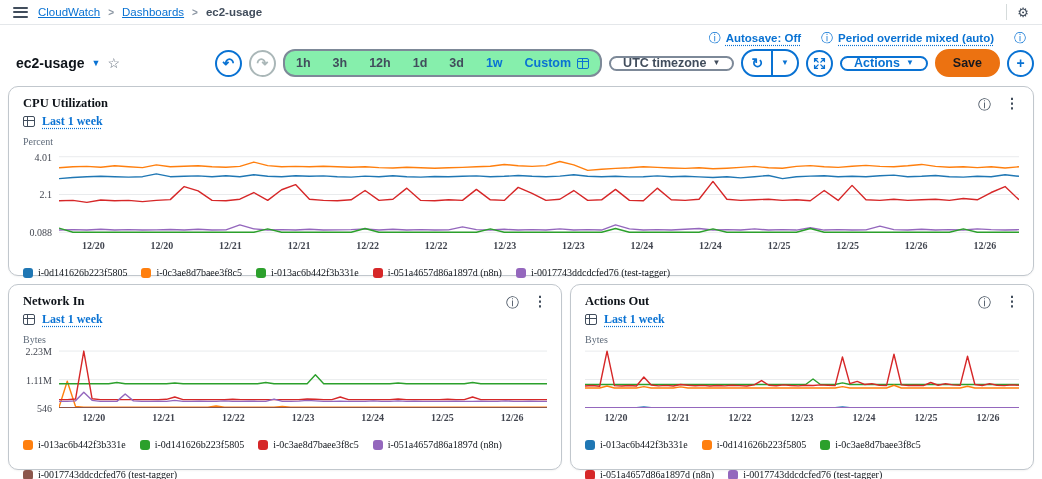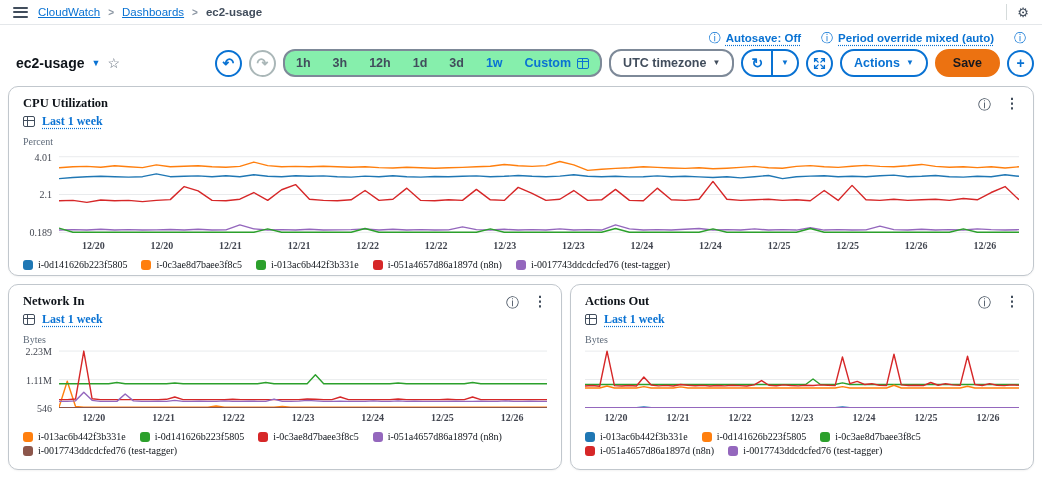--- a/index.html
+++ b/index.html
@@ -30,21 +30,21 @@
   .dash-title { font-size:14px; font-weight:bold; color:#0f141a; }
   .title-caret { color:#0972d3; font-size:9px; cursor:pointer; }
   .fav-star { color:#5f6b7a; font-size:14px; cursor:pointer; }
   .controls { display:flex; align-items:center; gap:7px; }
   .circle-btn { width:27px; height:27px; border:2px solid #0972d3; border-radius:50%; display:flex; align-items:center; justify-content:center; color:#0972d3; font-weight:bold; font-size:14px; line-height:1; cursor:pointer; background:#fff; }
   .circle-btn.disabled { border-color:#aab7b8; color:#aab7b8; }
   .segmented { display:flex; align-items:center; height:28px; border:2px solid #7d8998; border-radius:12px; overflow:hidden; background:#86efac; }
   .seg-item { padding:0 11px; font-size:12.5px; font-weight:bold; color:#414d5c; line-height:24px; cursor:pointer; }
   .seg-item.selected { color:#0972d3; }
   .seg-custom { display:flex; align-items:center; gap:6px; color:#0972d3; padding:0 11px; font-size:12.5px; font-weight:bold; cursor:pointer; }
-  .pill-btn { height:28px; display:flex; align-items:center; gap:6px; border:2px solid #7d8998; border-radius:12px; padding:0 12px; font-size:12.5px; font-weight:bold; color:#414d5c; background:#fff; cursor:pointer; }
+  .pill-btn { height:15px; display:flex; align-items:center; gap:6px; border:2px solid #7d8998; border-radius:12px; padding:0 12px; font-size:12.5px; font-weight:bold; color:#414d5c; background:#fff; cursor:pointer; }
   .pill-blue { border-color:#0972d3; color:#0972d3; border-radius:14px; }
   .split-btn { height:28px; display:flex; align-items:stretch; border:2px solid #0972d3; border-radius:14px; overflow:hidden; background:#fff; cursor:pointer; }
   .split-btn .seg-l { display:flex; align-items:center; padding:0 8px; color:#0972d3; font-weight:bold; font-size:14px; }
   .split-btn .seg-r { display:flex; align-items:center; padding:0 8px; border-left:2px solid #0972d3; color:#0972d3; }
   .caret { font-size:8px; line-height:1; }
   .save-btn { height:28px; border:2px solid #ec7211; background:#ec7211; border-radius:14px; padding:0 16px; font-size:12.5px; font-weight:bold; color:#16191f; display:flex; align-items:center; cursor:pointer; }
   .fs-icon { width:13px; height:13px; display:block; }
 
   
   .cal { display:inline-block; width:12px; height:11px; border:1.6px solid currentColor; border-radius:2px; position:relative; flex:none; }
@@ -72,21 +72,21 @@
   .yticks { width:36px; position:relative; flex:none; }
   .ytick { position:absolute; right:7px; transform:translateY(-50%); font-size:10px; color:#424650; white-space:nowrap; }
   .plot-col { flex:1; min-width:0; }
   .plot { position:relative; }
   .plot svg { position:absolute; inset:0; width:100%; height:100%; display:block; }
   .h-cpu { height:86px; }
   .h-net { height:60px; }
   .xlabels { display:flex; margin-top:4px; }
   .xlabel { flex:1; text-align:center; font-size:10px; font-weight:bold; color:#424650; }
 
-  .legend { display:flex; flex-wrap:wrap; align-items:center; gap:3px 14px; margin-top:8px; font-size:10px; color:#0f141a; }
+  .legend { display:flex; flex-wrap:wrap; align-items:center; gap:19px 14px; margin-top:16px; font-size:10px; color:#0f141a; }
   .legend-item { display:flex; align-items:center; white-space:nowrap; cursor:pointer; }
   .legend-item .sw { width:10px; height:10px; border-radius:3px; margin-right:5px; flex:none; }
 </style>
 </head>
 <body>
 
 <header class="topbar">
   <span class="hamburger">
       <span></span>
       <span></span>
@@ -179,21 +179,21 @@
       <div class="panel-icons">
         <span class="ico-info">ⓘ</span>
         <span class="kebab">⋮</span>
       </div>
     </div>
     <div class="axis-unit">Percent</div>
     <div class="chart-wrap">
       <div class="yticks h-cpu">
           <div class="ytick" style="top:7.82%">4.01</div>
           <div class="ytick" style="top:51.72%">2.1</div>
-          <div class="ytick" style="top:95.66%">0.189</div>
+          <div class="ytick" style="top:95.66%">0.088</div>
         </div>
       <div class="plot-col">
         <div class="plot h-cpu">
             <svg viewBox="0 0 1000 100" preserveAspectRatio="none">
               <line x1="0" y1="7.82" x2="1000" y2="7.82" stroke="#e9ebed" stroke-width="1" vector-effect="non-scaling-stroke"></line>
               <line x1="0" y1="51.72" x2="1000" y2="51.72" stroke="#e9ebed" stroke-width="1" vector-effect="non-scaling-stroke"></line>
               <line x1="0" y1="95.66" x2="1000" y2="95.66" stroke="#e9ebed" stroke-width="1" vector-effect="non-scaling-stroke"></line>
               <polyline points="0.0,20.69 14.5,19.54 29.0,19.08 43.5,20.00 58.0,18.39 72.5,19.54 87.0,20.46 101.4,17.24 115.9,19.54 130.4,18.85 144.9,18.39 159.4,19.54 173.9,20.00 188.4,19.08 202.9,14.02 217.4,18.16 231.9,19.54 246.4,19.08 260.9,19.54 275.4,18.85 289.9,19.54 304.3,20.00 318.8,19.54 333.3,20.46 347.8,20.92 362.3,20.00 376.8,20.69 391.3,21.15 405.8,20.69 420.3,20.23 434.8,19.54 449.3,18.85 463.8,16.78 478.3,18.39 492.8,19.08 507.2,18.16 521.7,13.33 536.2,17.24 550.7,23.68 565.2,22.30 579.7,21.38 594.2,20.69 608.7,19.54 623.2,20.23 637.7,20.92 652.2,21.38 666.7,20.69 681.2,21.84 695.7,21.15 710.1,20.23 724.6,19.08 739.1,20.69 753.6,21.15 768.1,19.08 782.6,18.16 797.1,19.54 811.6,20.23 826.1,18.85 840.6,17.93 855.1,19.08 869.6,19.54 884.1,18.39 898.6,16.78 913.0,19.08 927.5,20.00 942.0,19.54 956.5,20.46 971.0,19.54 985.5,20.92 1000.0,19.54" fill="none" stroke="#ff7f0e" stroke-width="1.4" stroke-linejoin="round" vector-effect="non-scaling-stroke"></polyline>
               <polyline points="0.0,33.33 14.5,31.95 29.0,31.03 43.5,30.57 58.0,31.03 72.5,31.49 87.0,31.03 101.4,27.82 115.9,31.03 130.4,30.57 144.9,30.11 159.4,31.03 173.9,29.89 188.4,31.03 202.9,28.74 217.4,30.57 231.9,31.03 246.4,29.89 260.9,30.57 275.4,30.11 289.9,31.03 304.3,31.49 318.8,30.34 333.3,31.03 347.8,29.89 362.3,31.03 376.8,31.49 391.3,30.80 405.8,31.03 420.3,30.57 434.8,30.11 449.3,31.03 463.8,30.57 478.3,29.66 492.8,30.57 507.2,31.03 521.7,30.34 536.2,28.74 550.7,30.57 565.2,31.03 579.7,30.57 594.2,31.26 608.7,31.03 623.2,30.11 637.7,31.03 652.2,30.57 666.7,31.26 681.2,31.95 695.7,31.03 710.1,32.41 724.6,31.03 739.1,29.66 753.6,33.33 768.1,31.03 782.6,30.34 797.1,29.89 811.6,31.03 826.1,30.57 840.6,31.03 855.1,29.89 869.6,29.20 884.1,31.03 898.6,30.57 913.0,29.66 927.5,31.03 942.0,31.49 956.5,30.57 971.0,31.03 985.5,28.74 1000.0,30.57" fill="none" stroke="#1f77b4" stroke-width="1.4" stroke-linejoin="round" vector-effect="non-scaling-stroke"></polyline>
               <polyline points="0.0,59.08 14.5,58.62 29.0,60.92 43.5,58.16 58.0,59.08 72.5,58.62 87.0,60.00 101.4,58.62 115.9,57.70 130.4,42.53 144.9,47.59 159.4,58.62 173.9,59.08 188.4,57.24 202.9,49.43 217.4,58.62 231.9,46.21 246.4,40.23 260.9,57.24 275.4,58.62 289.9,59.08 304.3,57.93 318.8,47.13 333.3,58.62 347.8,57.24 362.3,44.37 376.8,58.62 391.3,59.08 405.8,57.93 420.3,58.62 434.8,45.75 449.3,57.93 463.8,58.62 478.3,43.45 492.8,50.34 507.2,58.62 521.7,57.24 536.2,47.13 550.7,58.62 565.2,57.93 579.7,45.75 594.2,58.62 608.7,59.08 623.2,44.37 637.7,57.93 652.2,58.62 666.7,57.24 681.2,36.55 695.7,57.24 710.1,58.62 724.6,57.93 739.1,57.24 753.6,58.62 768.1,57.93 782.6,59.08 797.1,47.13 811.6,58.62 826.1,41.15 840.6,57.93 855.1,58.62 869.6,57.24 884.1,58.62 898.6,57.93 913.0,57.24 927.5,58.62 942.0,56.32 956.5,57.93 971.0,49.43 985.5,42.53 1000.0,57.93" fill="none" stroke="#d62728" stroke-width="1.4" stroke-linejoin="round" vector-effect="non-scaling-stroke"></polyline>

